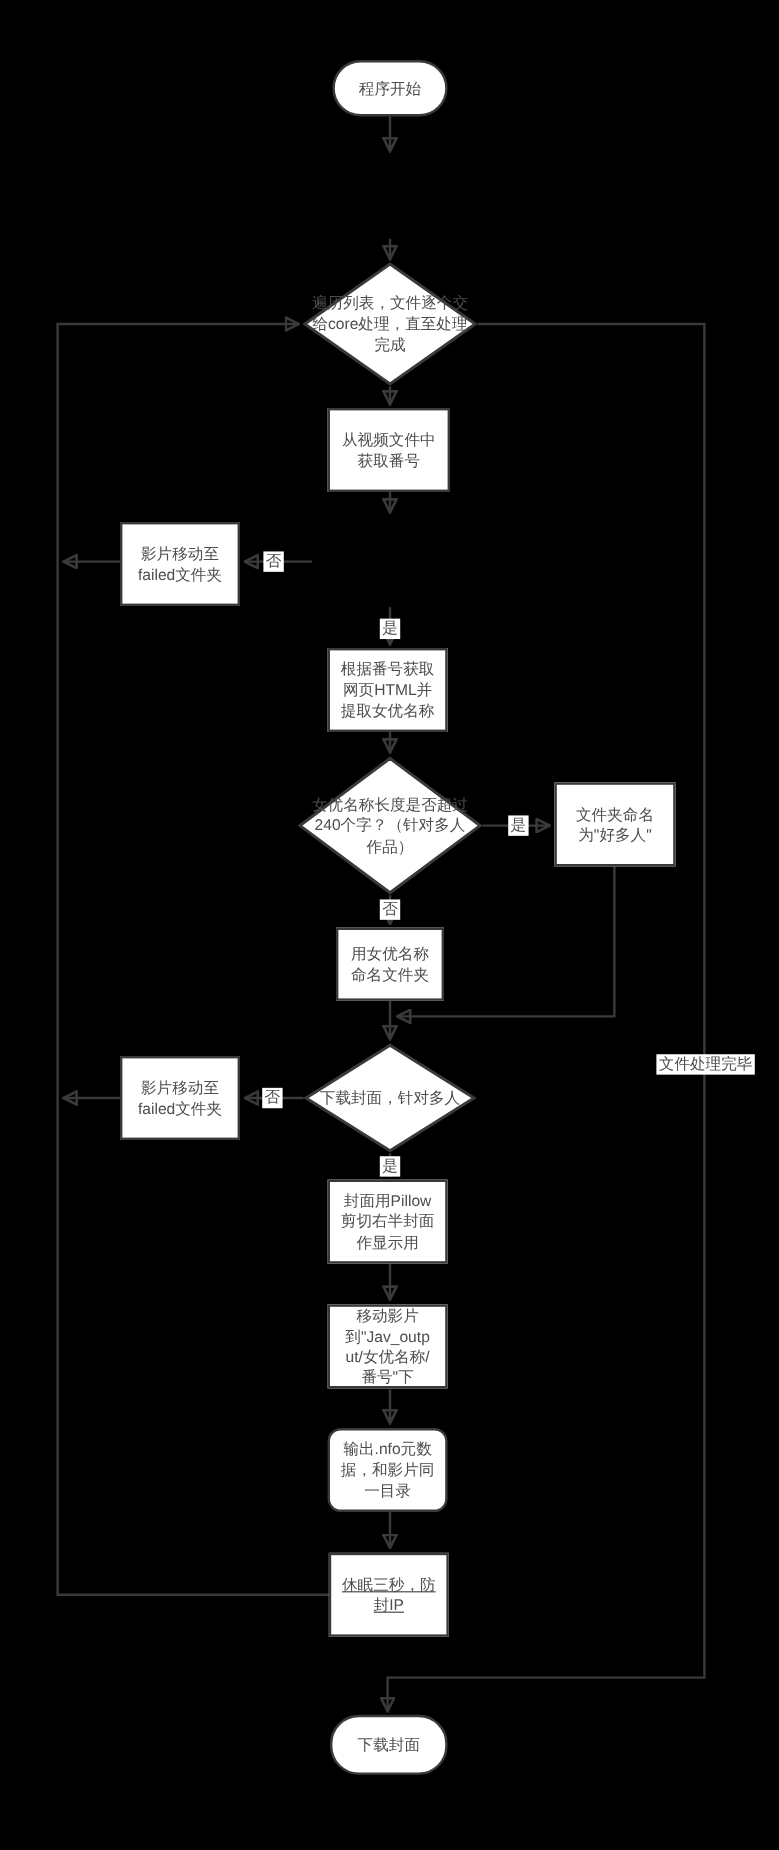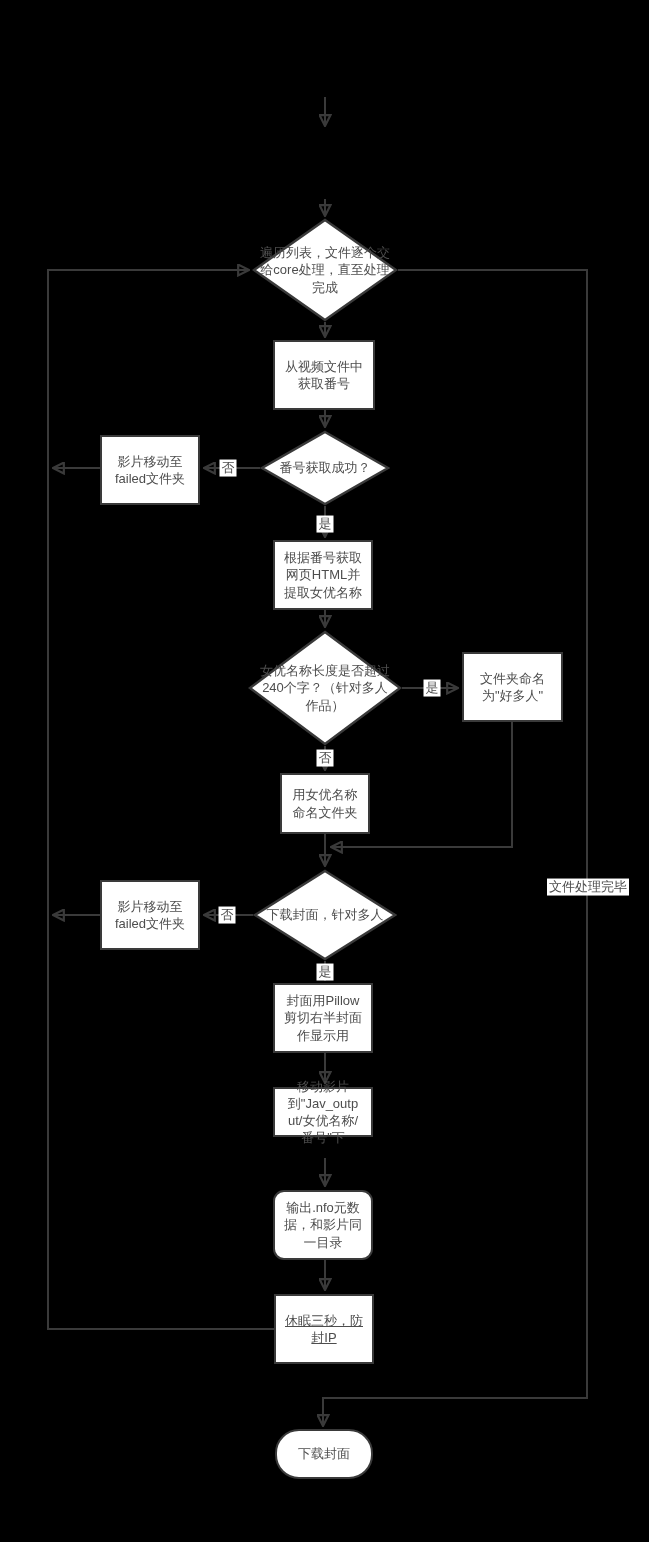--- a/index.html
+++ b/index.html
@@ -60,42 +60,39 @@
     <path d="M253,915 L204,915" marker-end="url(#arrow)"></path>
     <path d="M100,915 L53,915" marker-end="url(#arrow)"></path>
     <path d="M325,961 L325,980" marker-end="url(#arrow)"></path>
     <path d="M325,1053 L325,1083" marker-end="url(#arrow)"></path>
     <path d="M325,1158 L325,1186" marker-end="url(#arrow)"></path>
     <path d="M325,1260 L325,1290" marker-end="url(#arrow)"></path>
     <path d="M274,1329 L48,1329 L48,270 L249,270" marker-end="url(#arrow)"></path>
     <path d="M398,270 L587,270 L587,1398 L323,1398 L323,1426" marker-end="url(#arrow)"></path>
   </svg>
 
+  <div class="node terminator" style="left:277px;top:50px;width:96px;height:47px;">
+    <span class="node-text">程序开始</span>
+  </div>
 
 
   <div class="node decision" style="left:252px;top:218px;width:146px;height:104px;">
     <svg class="dshape" viewBox="0 0 146 104" preserveAspectRatio="none">
       <polygon points="73,2 144,52 73,102 2,52"></polygon>
     </svg>
     <span class="node-text">遍历列表，文件逐个交
 给core处理，直至处理
 完成</span>
   </div>
 
   <div class="node process" style="left:273px;top:340px;width:102px;height:70px;">
     <span class="node-text">从视频文件中
 获取番号</span>
   </div>
 
-  <div class="node decision" style="left:260px;top:430px;width:130px;height:76px;">
-    <svg class="dshape" viewBox="0 0 130 76" preserveAspectRatio="none">
-      <polygon points="65,2 128,38 65,74 2,38"></polygon>
-    </svg>
-    <span class="node-text">番号获取成功？</span>
-  </div>
 
   <div class="node process" style="left:100px;top:435px;width:100px;height:70px;">
     <span class="node-text">影片移动至
 failed文件夹</span>
   </div>
 
   <div class="node process" style="left:273px;top:540px;width:100px;height:70px;">
     <span class="node-text">根据番号获取
 网页HTML并
 提取女优名称</span>
@@ -131,21 +128,21 @@
     <span class="node-text">影片移动至
 failed文件夹</span>
   </div>
 
   <div class="node process" style="left:273px;top:983px;width:100px;height:70px;">
     <span class="node-text">封面用Pillow
 剪切右半封面
 作显示用</span>
   </div>
 
-  <div class="node process" style="left:273px;top:1087px;width:100px;height:50px;">
+  <div class="node process" style="left:273px;top:1087px;width:100px;height:70px;">
     <span class="node-text">移动影片
 到"Jav_outp
 ut/女优名称/
 番号"下</span>
   </div>
 
   <div class="node process" style="left:273px;top:1190px;width:100px;height:70px;border-radius:11px;">
     <span class="node-text">输出.nfo元数
 据，和影片同
 一目录</span>

